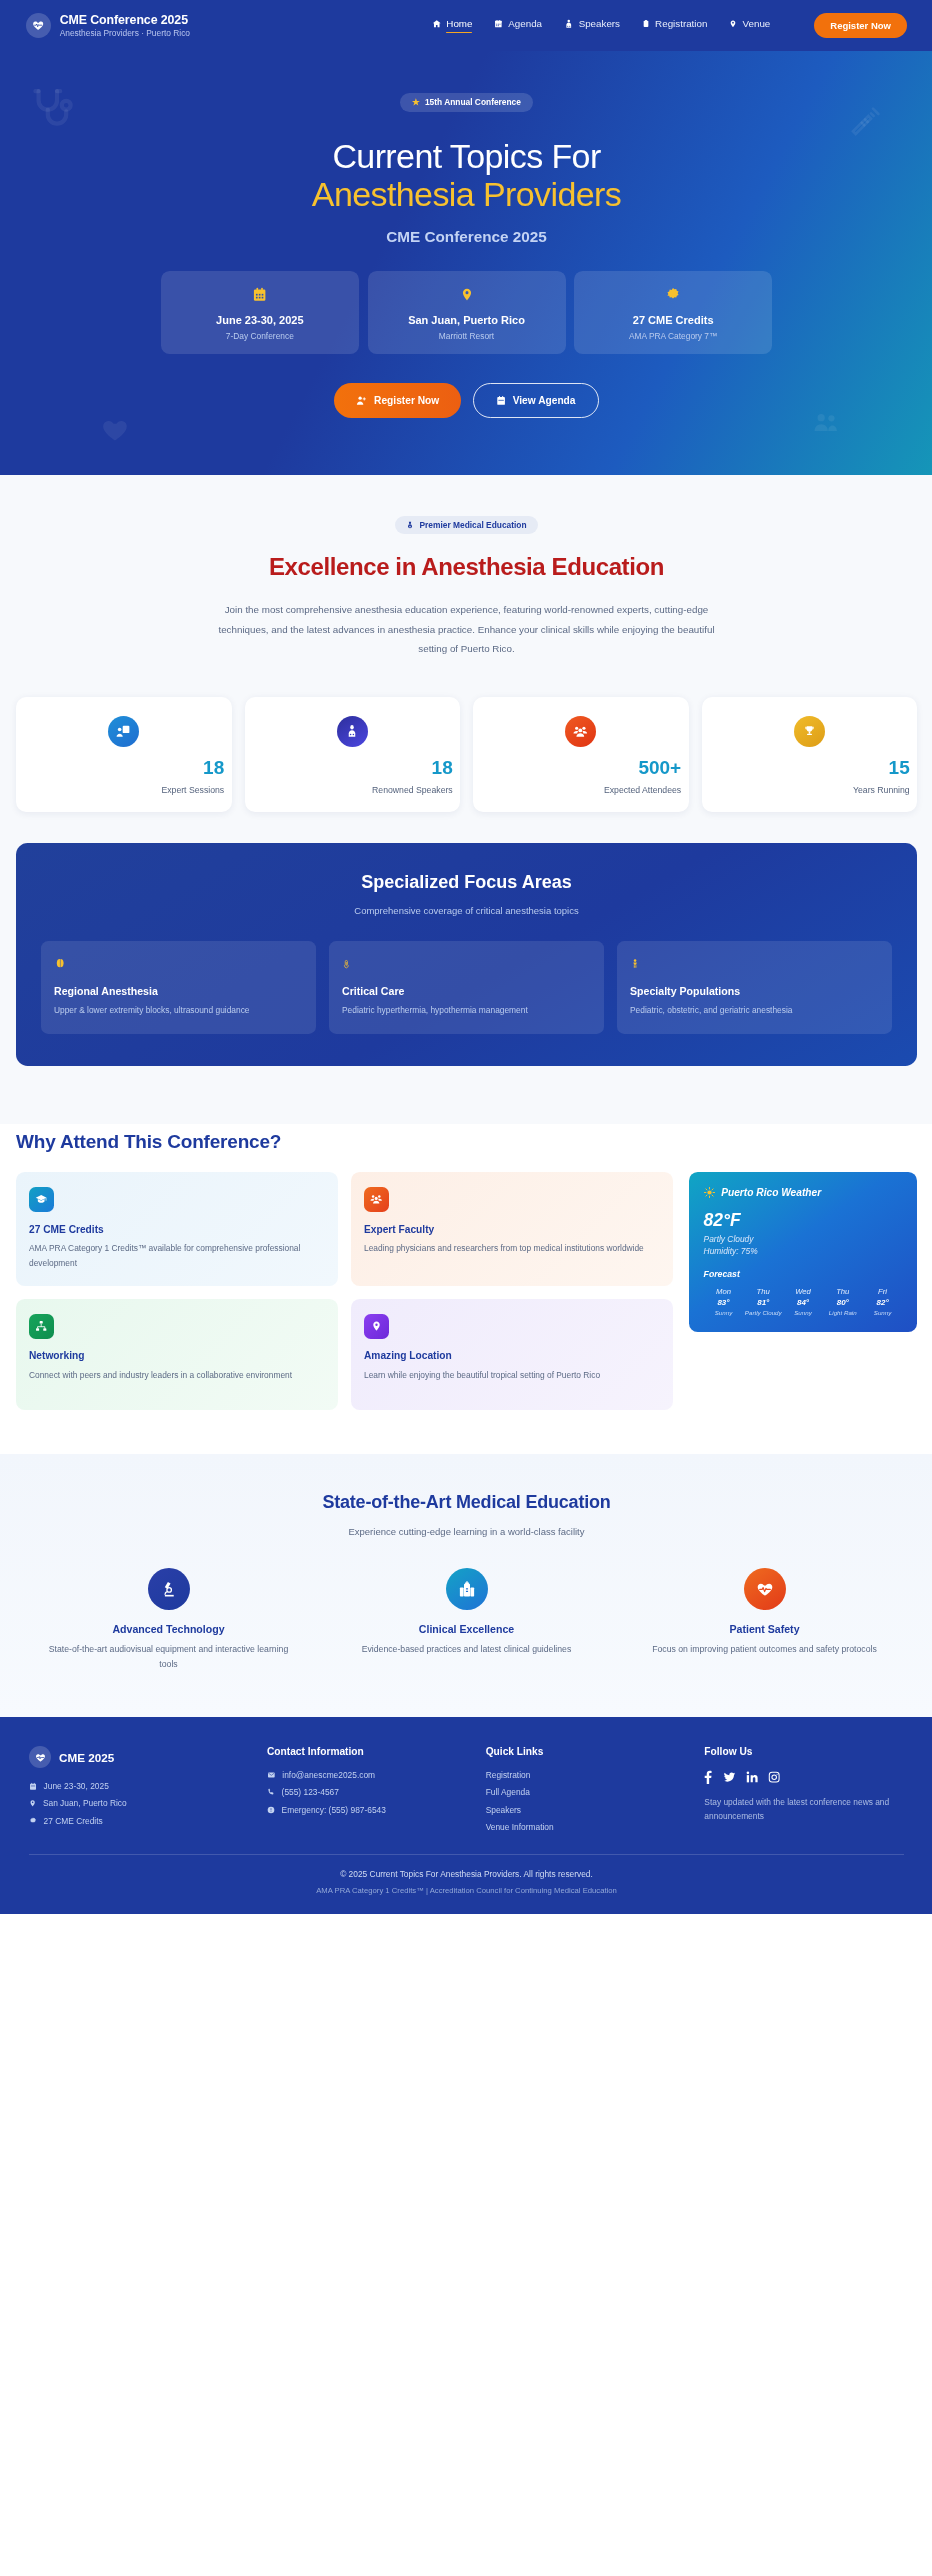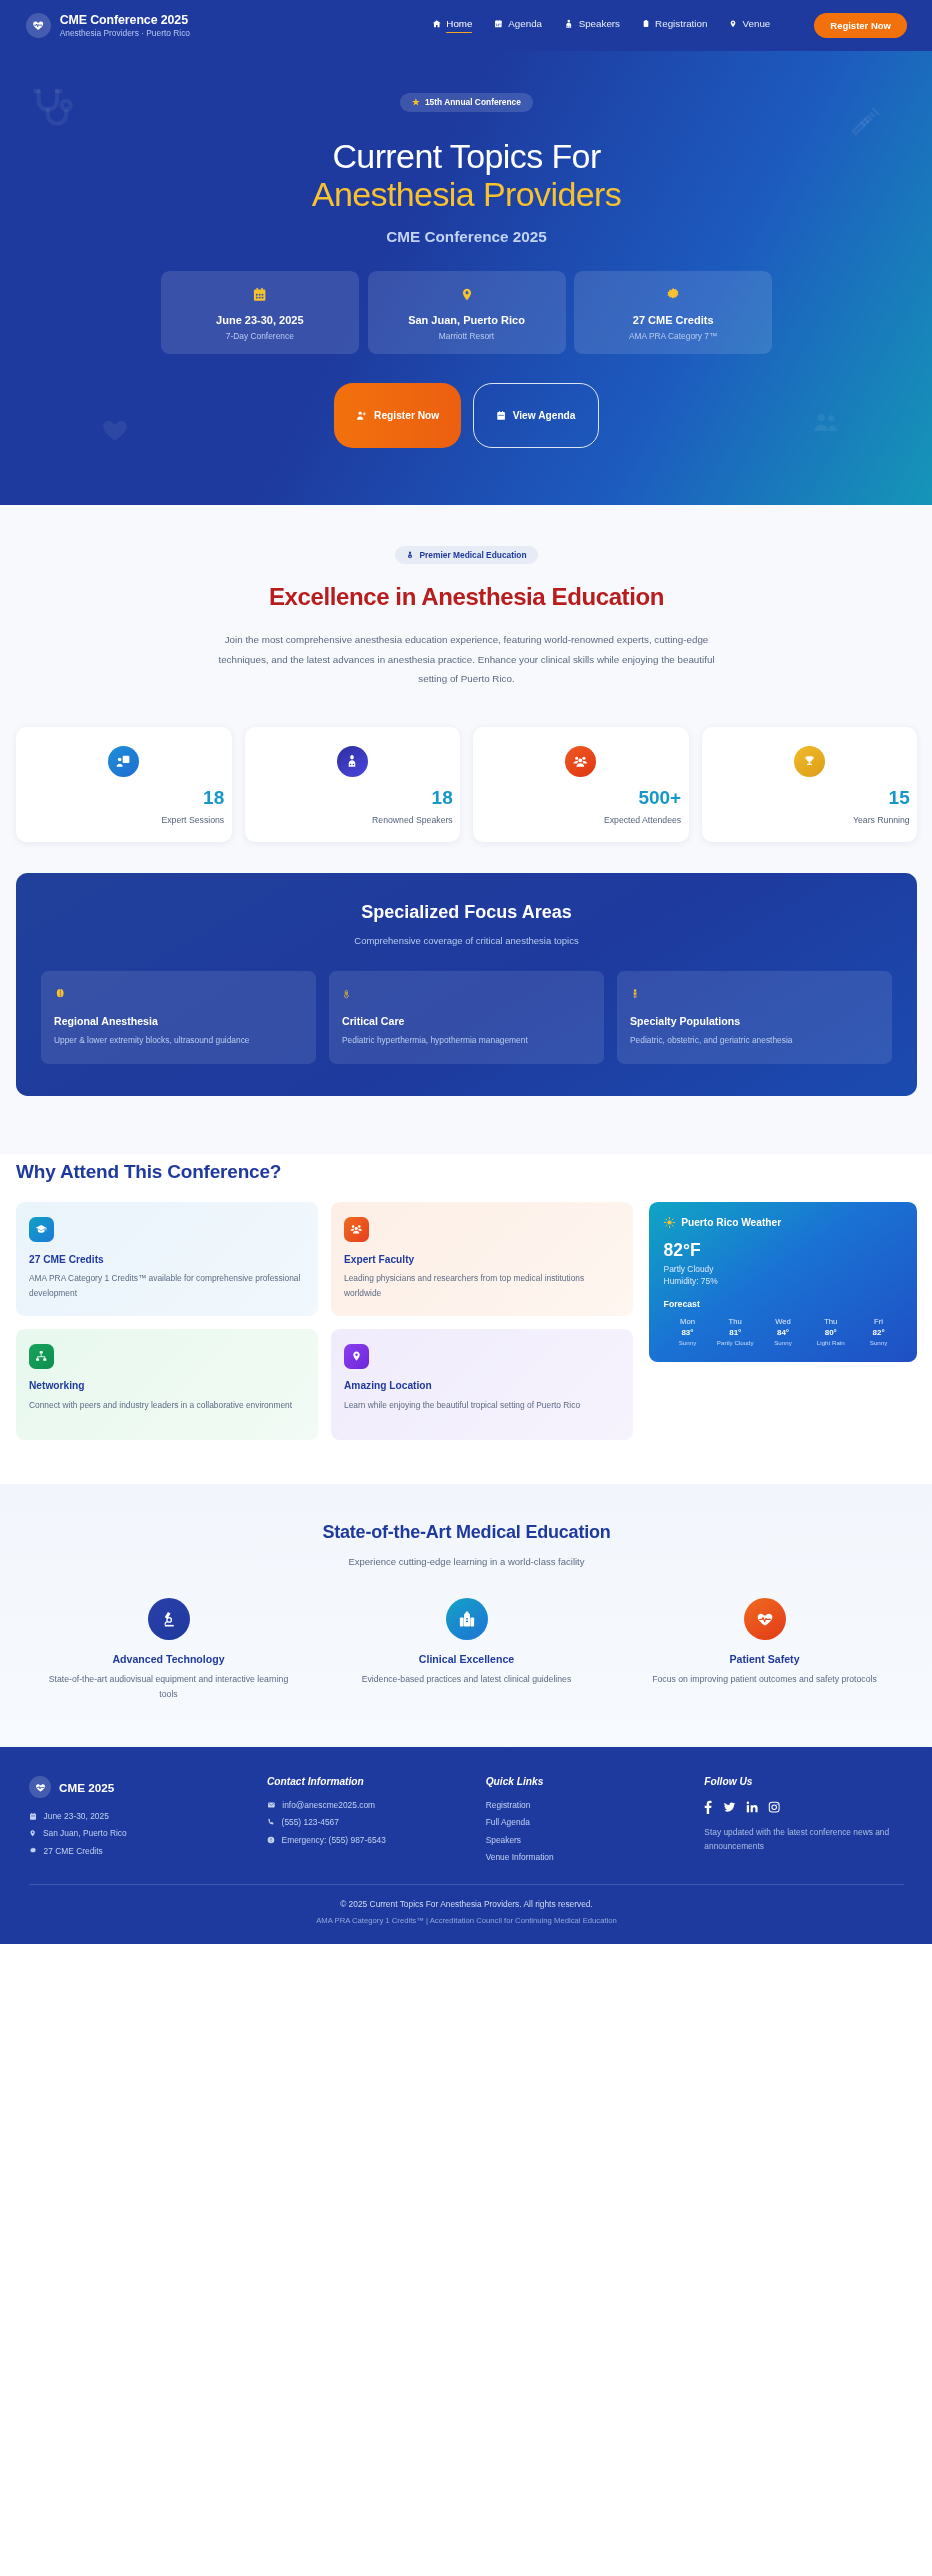--- a/index.html
+++ b/index.html
@@ -88,21 +88,21 @@
     display:inline-flex; align-items:center; gap:6.6px;
     background:linear-gradient(90deg,#f2710c,#ec5f11);
     color:#fff; border:none; border-radius:19px;
     padding:9.5px 22px; font-size:10.2px; font-weight:bold; cursor:pointer;
     font-family:"Liberation Sans", sans-serif;
   }
   .btn-ghost {
     display:inline-flex; gap:6.6px;
     background:transparent; color:#fff;
     border:1.1px solid rgba(255,255,255,.85); border-radius:19px;
-    padding:26px 22px; font-size:10.2px; font-weight:bold; cursor:pointer;
+    padding:11px 22px; font-size:10.2px; font-weight:bold; cursor:pointer;
     font-family:"Liberation Sans", sans-serif;
   }
 
   
   .excellence { background:#f7f9fc; padding:41px 29px 29px; text-align:center; }
   .pill-light {
     display:inline-flex; align-items:center; gap:5.1px;
     background:#e6ebf5; color:#1e3a9e; border-radius:14.6px;
     padding:4.4px 11.7px; font-size:8.4px; font-weight:600;
   }
@@ -152,22 +152,23 @@
   .why-card { border-radius:8.7px; padding:14.6px 13px 16px; min-height:111px; }
   .why-ico {
     width:25px; height:25px; border-radius:6.6px; color:#fff;
     display:flex; align-items:center; justify-content:center;
   }
   .why-t { font-size:10.2px; font-weight:bold; color:#1e3a9e; margin-top:11.7px; }
   .why-d { font-size:8.4px; color:#5c6a85; line-height:1.72; margin-top:6.6px; }
 
   
   .weather {
-    width:268px; border-radius:8.7px; color:#fff; padding:14.6px 14.6px 16px;
+    width:228px; border-radius:8.7px; color:#fff; padding:14.6px 14.6px 16px;
     background:linear-gradient(145deg,#10a5c4 0%,#1a72d4 45%,#1f4fc4 100%);
+    font-style:italic;
   }
   .w-head { display:flex; align-items:center; gap:6.6px; font-size:10.2px; font-weight:bold; }
   .w-head .sun { color:#f7c12f; font-size:10.2px; }
   .w-temp { font-size:17.5px; font-weight:bold; margin-top:11.7px; }
   .w-cond, .w-hum { font-size:8.4px; color:#dbe8fb; margin-top:2.9px; }
   .w-fc-label { font-size:8.7px; font-weight:bold; margin-top:13px; }
   .w-days { display:flex; margin-top:7.3px; }
   .w-day { flex:1; text-align:center; }
   .w-dn { font-size:7.7px; color:#e3edfd; }
   .w-dt { font-size:8px; font-weight:bold; margin-top:2.2px; }
@@ -193,21 +194,21 @@
   .fcol  { flex:1; }
   .f-brand { display:flex; align-items:center; gap:8px; }
   .f-logo {
     width:22px; height:22px; border-radius:50%;
     background:rgba(255,255,255,.18);
     display:flex; align-items:center; justify-content:center; color:#fff;
   }
   .f-brand-t { font-size:11.7px; font-weight:bold; }
   .f-meta { margin-top:13px; display:flex; flex-direction:column; gap:7.3px; }
   .f-meta-row { display:flex; align-items:center; gap:6.6px; font-size:8.4px; color:#c3d2f1; }
-  .f-h { font-size:10.2px; font-weight:bold;font-style:italic; }
+  .f-h { font-size:10.2px; font-weight:bold; }
   .f-list { margin-top:13px; display:flex; flex-direction:column; gap:7.3px; }
   .f-li { font-size:8.4px; color:#c3d2f1; display:flex; align-items:center; gap:6.6px; cursor:pointer; }
   .f-social { display:flex; gap:10.2px; margin-top:13px; align-items:center; }
   .f-social span { cursor:pointer; color:#fff; display:flex; }
   .f-note { font-size:8.4px; color:#aebee4; line-height:1.65; margin-top:11.7px; }
   .footer-bottom {
     border-top:0.7px solid rgba(255,255,255,.16);
     padding:14.6px 0 19px; text-align:center;
   }
   .fb1 { font-size:8.4px; color:#d3ddf3; }

